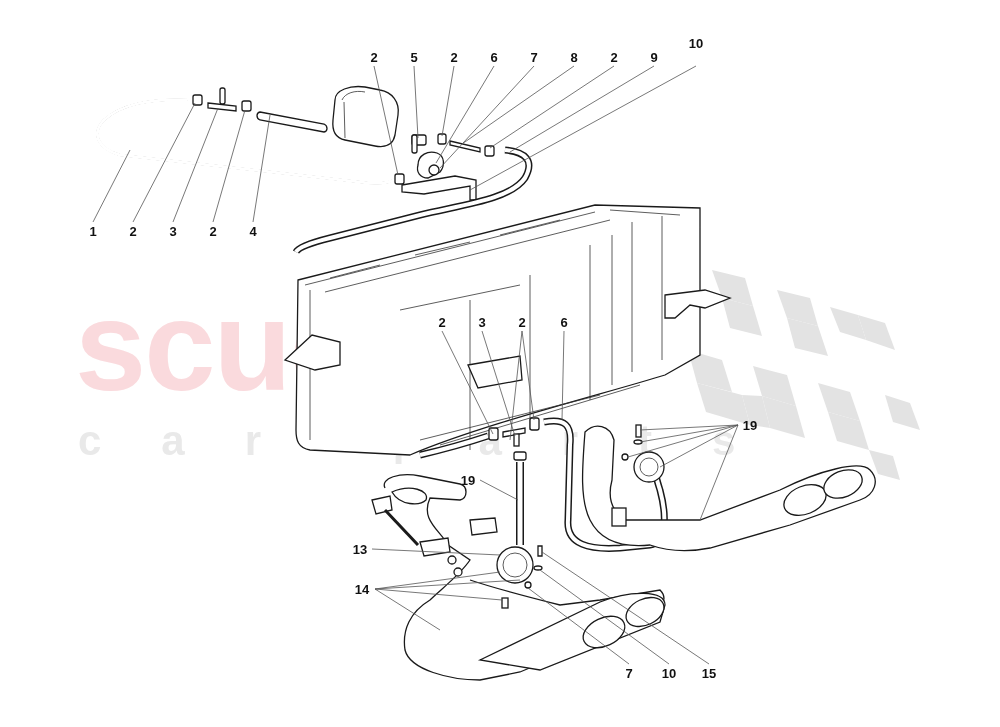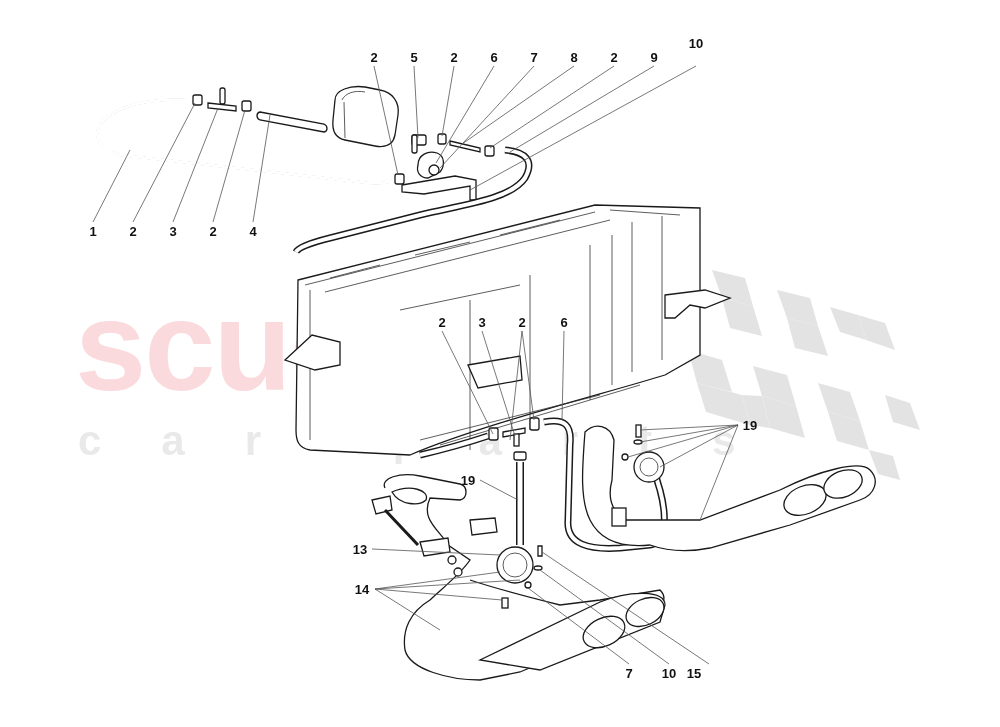--- a/index.html
+++ b/index.html
@@ -187,14 +187,14 @@
   <div class="callout" style="left:442px;top:322px">2</div>
   <div class="callout" style="left:482px;top:322px">3</div>
   <div class="callout" style="left:522px;top:322px">2</div>
   <div class="callout" style="left:564px;top:322px">6</div>
   <div class="callout" style="left:750px;top:425px">19</div>
   <div class="callout" style="left:468px;top:480px">19</div>
   <div class="callout" style="left:360px;top:549px">13</div>
   <div class="callout" style="left:362px;top:589px">14</div>
   <div class="callout" style="left:629px;top:673px">7</div>
   <div class="callout" style="left:669px;top:673px">10</div>
-  <div class="callout" style="left:694px;top:673px">15</div>
+  <div class="callout" style="left:709px;top:673px">15</div>
 </div>
 
 </body></html>

